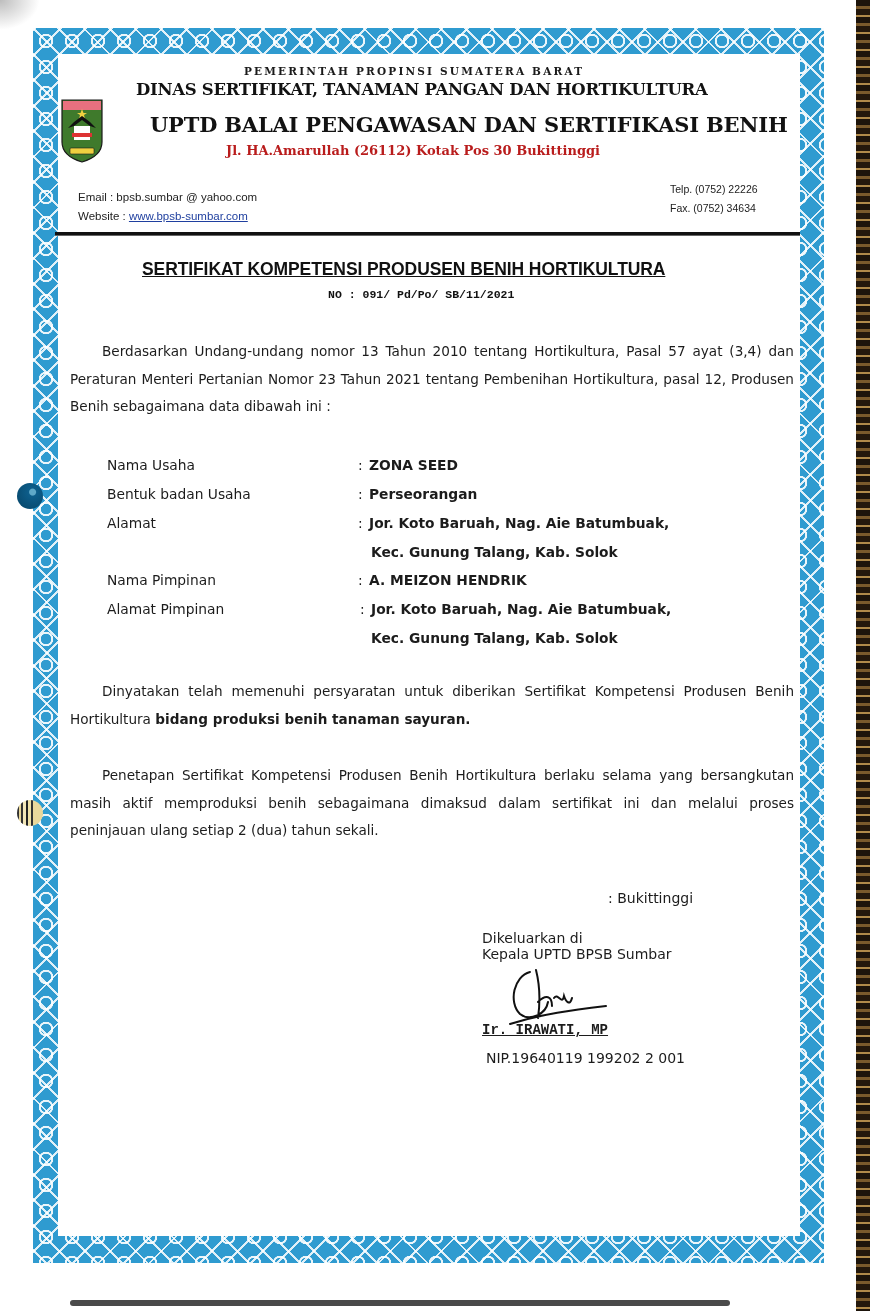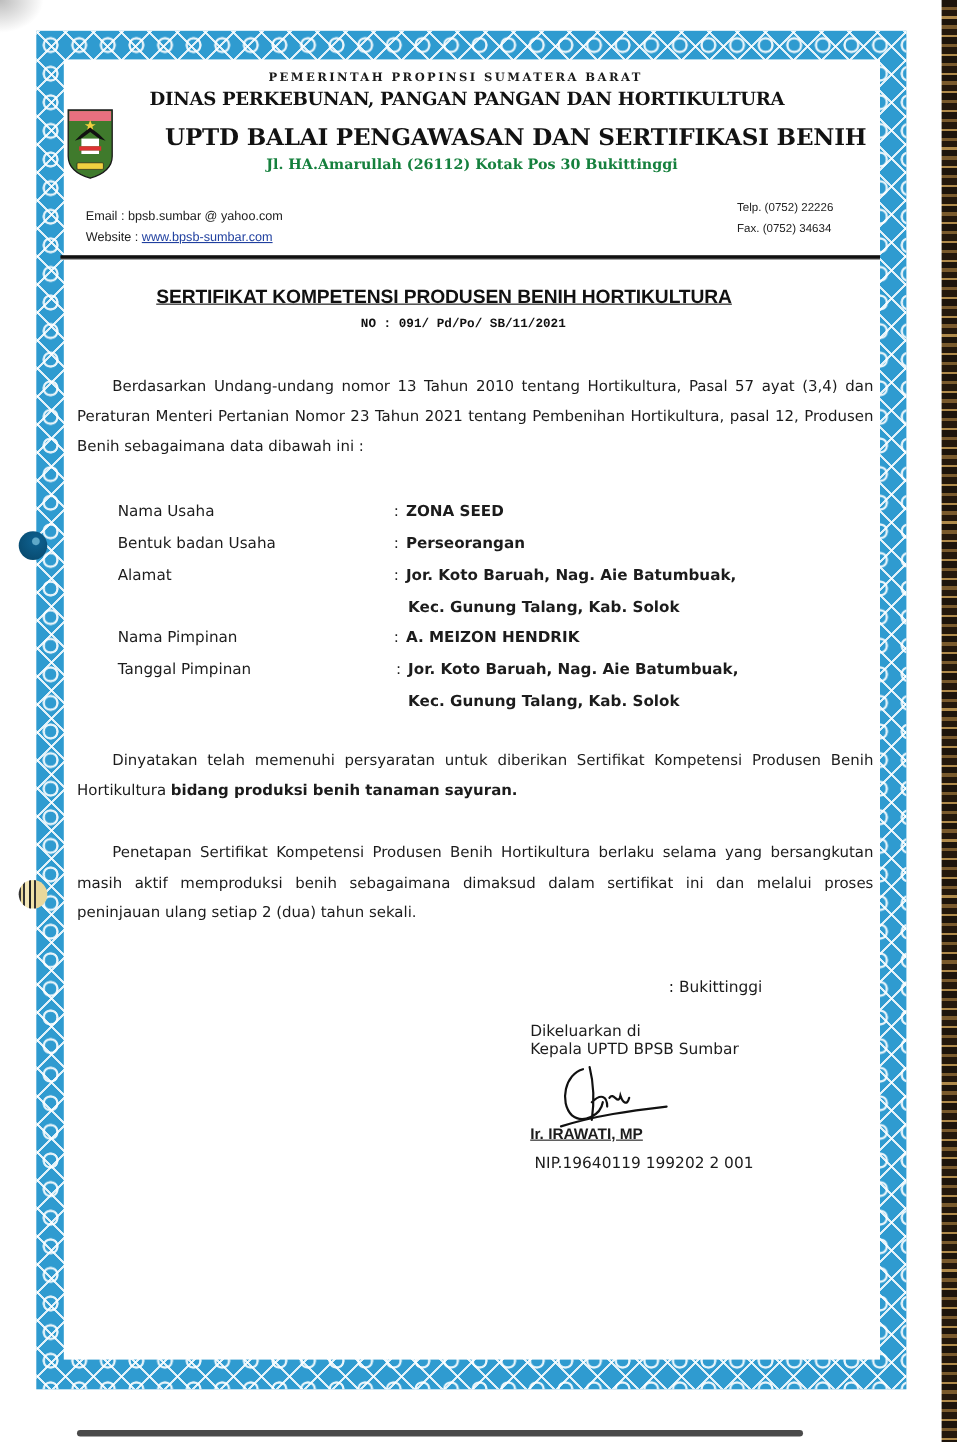--- a/index.html
+++ b/index.html
@@ -55,22 +55,22 @@
   }
   .hdr-dinas {
     position: absolute; left: 78px; top: 26px;
     font-family: "DejaVu Serif", serif; font-size: 16.5px; font-weight: bold; color: #121212; letter-spacing: -0.3px;
   }
   .hdr-uptd {
     position: absolute; left: 92px; top: 58px;
     font-family: "DejaVu Serif", serif; font-size: 21px; font-weight: bold; color: #121212; letter-spacing: -0.2px;
   }
   .hdr-addr {
-    position: absolute; left: 184px; top: 89px;
-    font-family: "DejaVu Serif", serif; font-size: 13px; font-weight: bold; color: #15803d;
+    position: absolute; left: 168px; top: 89px;
+    font-family: "DejaVu Serif", serif; font-size: 13px; font-weight: bold; color: #b91c1c;
   }
   .logo {
     position: absolute; left: 2px; top: 44px; width: 44px; height: 66px;
   }
   .contact-left { position: absolute; left: 20px; top: 134px; font-size: 11.5px; color: #222; line-height: 19px; font-family: "Liberation Sans", sans-serif; }
   .contact-left .link { color: #1f3f9f; text-decoration: underline; }
   .contact-right { position: absolute; left: 592px; top: 126px; font-size: 10.5px; color: #222; line-height: 19px; font-family: "Liberation Sans", sans-serif; margin-left: 20px; }
   .hdr-rule {
     position: absolute; left: -3px; top: 178px; width: 745px; height: 3px; background: #111;
     box-shadow: 0 1px 0 #666;
@@ -106,21 +106,21 @@
   .info-value { position: absolute; left: 262px; top: 0; font-weight: bold; white-space: nowrap; }
 
   
   .sign { position: absolute; left: 424px; top: 836px; width: 300px; font-family: "DejaVu Sans", sans-serif; font-size: 14px; color: #1c1c1c; }
   .sign .row { position: relative; height: 20px; }
   .sign .lbl { position: absolute; left: 0; margin-top: 40px; }
   .sign .val { position: absolute; left: 126px; }
   .sign .val2 { position: absolute; left: 136px; }
   .sign .title { position: absolute; left: 0; top: 56px; }
   .sig-svg { position: absolute; left: 20px; top: 72px; width: 120px; height: 70px; }
-  .sign .name { position: absolute; left: 0; top: 132px; font-weight: bold; text-decoration: underline; font-family: Liberation Sans, sans-serif; font-size: 14px; }
+  .sign .name { position: absolute; left: 0; top: 132px; font-weight: bold; text-decoration: underline; font-family: Liberation Mono, monospace; font-size: 14px; }
   .sign .nip { position: absolute; left: 4px; top: 160px; text-align: right; }
 </style>
 </head>
 <body>
 
 <div class="bg-shadow-top"></div>
 <div class="bg-edge"></div>
 
 <div class="frame">
   <div class="frame-knot"></div>
@@ -137,21 +137,21 @@
     <rect x="3" y="3" width="38" height="9" fill="#e8707f"></rect>
     <polygon points="22,11 23.5,15 27,15 24,17 25,21 22,18.5 19,21 20,17 17,15 20.5,15" fill="#f0d040"></polygon>
     <path d="M8 30 L14 24 L22 18 L30 24 L36 30 L30 28 L22 22 L14 28 Z" fill="#111"></path>
     <rect x="14" y="28" width="16" height="7" fill="#ffffff"></rect>
     <rect x="12" y="35" width="20" height="4" fill="#d33"></rect>
     <rect x="14" y="39" width="16" height="3" fill="#ffffff"></rect>
     <rect x="10" y="50" width="24" height="6" rx="1" fill="#f0d040" stroke="#1a1a1a" stroke-width=".6"></rect>
   </svg>
 
   <div class="hdr-gov">PEMERINTAH PROPINSI SUMATERA BARAT</div>
-  <div class="hdr-dinas">DINAS PERKEBUNAN, PANGAN PANGAN DAN HORTIKULTURA</div>
+  <div class="hdr-dinas">DINAS SERTIFIKAT, TANAMAN PANGAN DAN HORTIKULTURA</div>
   <div class="hdr-uptd">UPTD BALAI PENGAWASAN DAN SERTIFIKASI BENIH</div>
   <div class="hdr-addr">Jl. HA.Amarullah  (26112)  Kotak Pos 30 Bukittinggi</div>
 
   <div class="contact-left">
     <div>Email : bpsb.sumbar @ yahoo.com</div>
     <div>
       <span>Website : </span><span class="link">www.bpsb-sumbar.com</span>
     </div>
   </div>
   <div class="contact-right">
@@ -184,21 +184,21 @@
     </div>
     <div class="info-row cont">
       <span class="info-value" style="left:264px">Kec. Gunung Talang, Kab. Solok</span>
     </div>
     <div class="info-row">
       <span class="info-label">Nama Pimpinan</span>
       <span class="info-colon">:</span>
       <span class="info-value">A. MEIZON HENDRIK</span>
     </div>
     <div class="info-row">
-      <span class="info-label">Tanggal Pimpinan</span>
+      <span class="info-label">Alamat Pimpinan</span>
       <span class="info-colon" style="left:253px">:</span>
       <span class="info-value" style="left:264px">Jor. Koto Baruah, Nag. Aie Batumbuak,</span>
     </div>
     <div class="info-row cont">
       <span class="info-value" style="left:264px">Kec. Gunung Talang, Kab. Solok</span>
     </div>
   </div>
 
   <div class="para para-2"><span>Dinyatakan telah memenuhi persyaratan untuk diberikan Sertifikat Kompetensi Produsen Benih Hortikultura </span><b>bidang produksi benih tanaman sayuran.</b></div>
 

